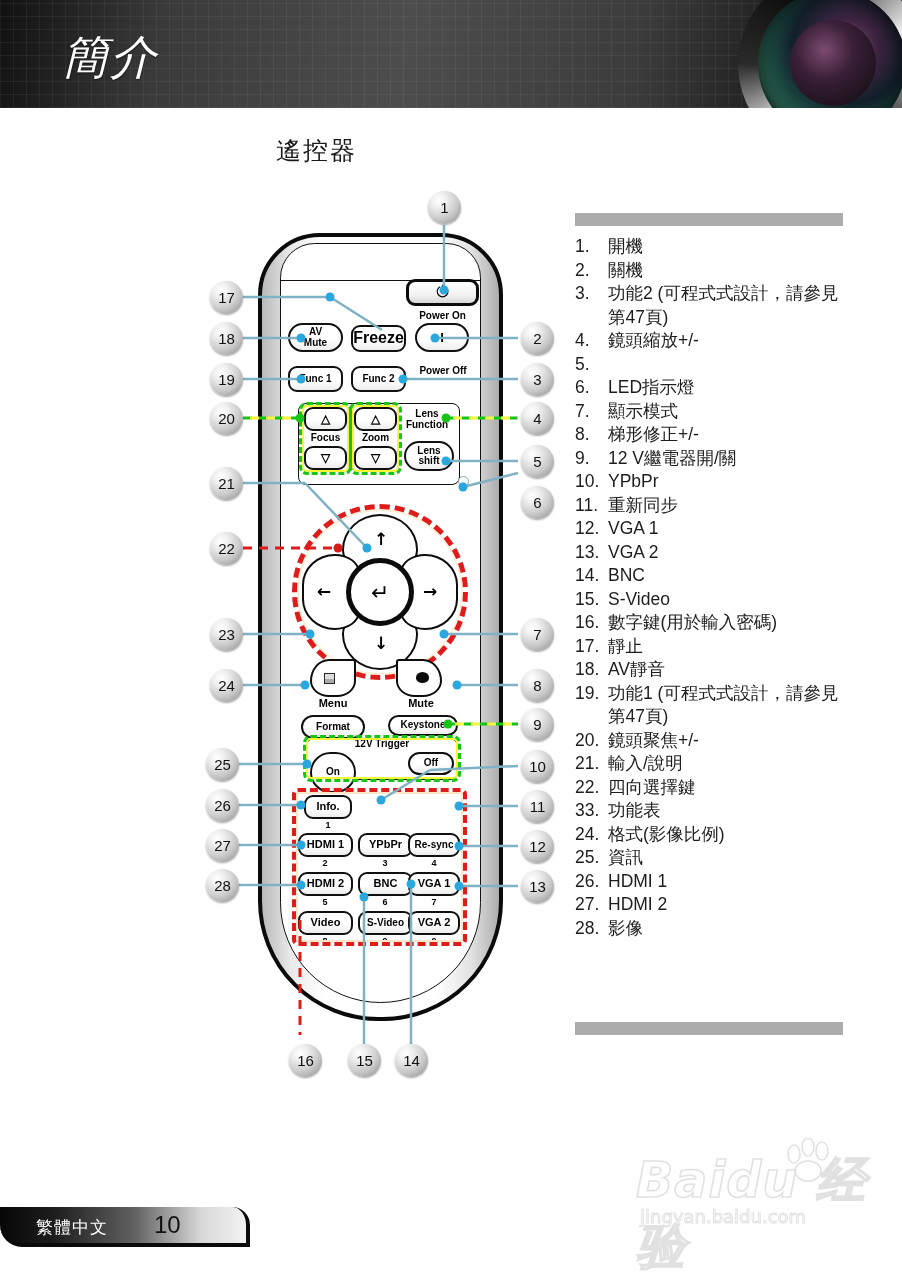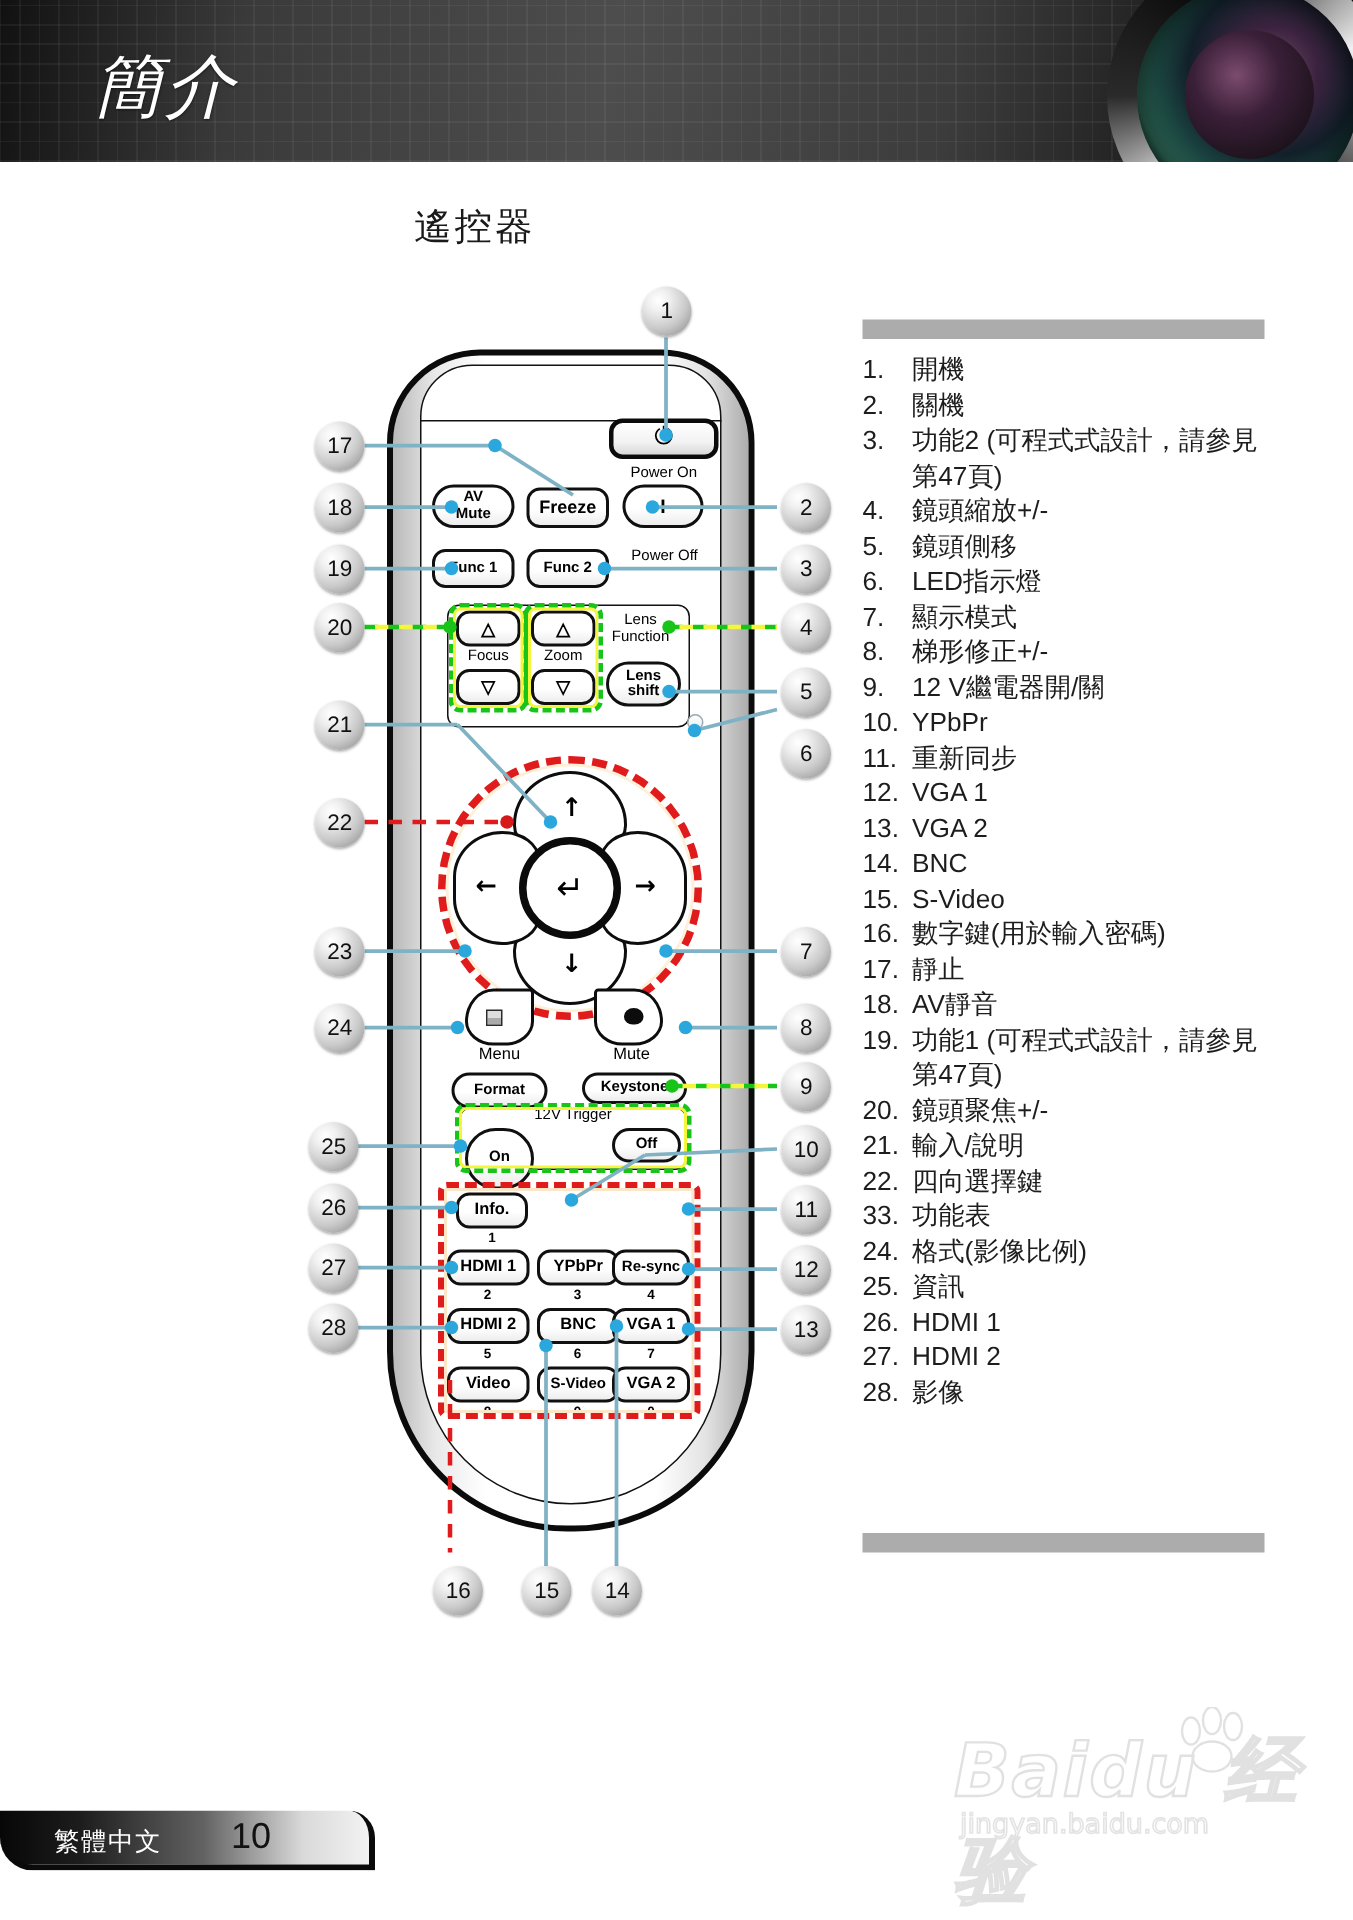--- a/index.html
+++ b/index.html
@@ -103,21 +103,21 @@
     display:flex; align-items:center; justify-content:center;
     text-align:center;
     font-weight:bold; color:#000;
     font-family:"Liberation Sans", sans-serif;
     line-height:1.03;
   }
   .btn-pill { border-radius:999px; }
   .btn-rr { border-radius:9px; }
 
   .lbl {
-    position:absolute; font-weight:normal; color:#000;
+    position:absolute; font-weight:bold; color:#000;
     font-family:"Liberation Sans", sans-serif; text-align:center;
     line-height:1.05;
   }
   .numlbl {
     position:absolute; font-weight:bold; color:#000; font-size:9px;
     font-family:"Liberation Sans", sans-serif; text-align:center; width:20px;
   }
 
   
   #btn-power {
@@ -273,21 +273,20 @@
       <li class="legend-item">
         <span class="legend-num">3.</span>
         <span class="legend-txt">功能2 (可程式式設計，請參見第47頁)</span>
       </li>
       <li class="legend-item">
         <span class="legend-num">4.</span>
         <span class="legend-txt">鏡頭縮放+/-</span>
       </li>
       <li class="legend-item">
         <span class="legend-num">5.</span>
-        <span class="legend-txt">鏡頭側移</span>
       </li>
       <li class="legend-item">
         <span class="legend-num">6.</span>
         <span class="legend-txt">LED指示燈</span>
       </li>
       <li class="legend-item">
         <span class="legend-num">7.</span>
         <span class="legend-txt">顯示模式</span>
       </li>
       <li class="legend-item">
@@ -389,21 +388,21 @@
 
   <div class="lbl" style="left:148px; top:78px; width:73px; font-size:10px;">Power On</div>
   <div class="btn btn-pill" style="left:157px; top:90px; width:54px; height:29px; font-size:13px;">I</div>
   <div class="lbl" style="left:146px; top:121px; width:78px; font-size:10px;margin-top:12px;">Power Off</div>
 
   <div class="btn btn-pill" style="left:30px; top:90px; width:55px; height:29px; font-size:10px; flex-direction:column;">
     <span>AV</span>
     <span>Mute</span>
   </div>
 
-  <div class="btn btn-rr" style="left:93px; top:92px; width:55px; height:27px; font-size:12px;text-align:center;">Freeze</div>
+  <div class="btn btn-rr" style="left:93px; top:92px; width:55px; height:27px; font-size:16px;text-align:center;">Freeze</div>
 
   <div class="btn btn-rr" style="left:30px; top:133px; width:55px; height:26px; font-size:10px;">Func 1</div>
   <div class="btn btn-rr" style="left:93px; top:133px; width:55px; height:26px; font-size:10px;">Func 2</div>
 
   <div id="lensfn-frame"></div>
   <div class="lbl" style="left:140px; top:176px; width:58px; font-size:10px;">Lens</div>
   <div class="lbl" style="left:137px; top:187px; width:64px; font-size:10px;">Function</div>
 
   <div class="btn btn-rr" style="left:46px; top:174px; width:43px; height:24px; font-size:12px;">△</div>
   <div class="lbl" style="left:46px; top:200px; width:43px; font-size:10px;">Focus</div>

